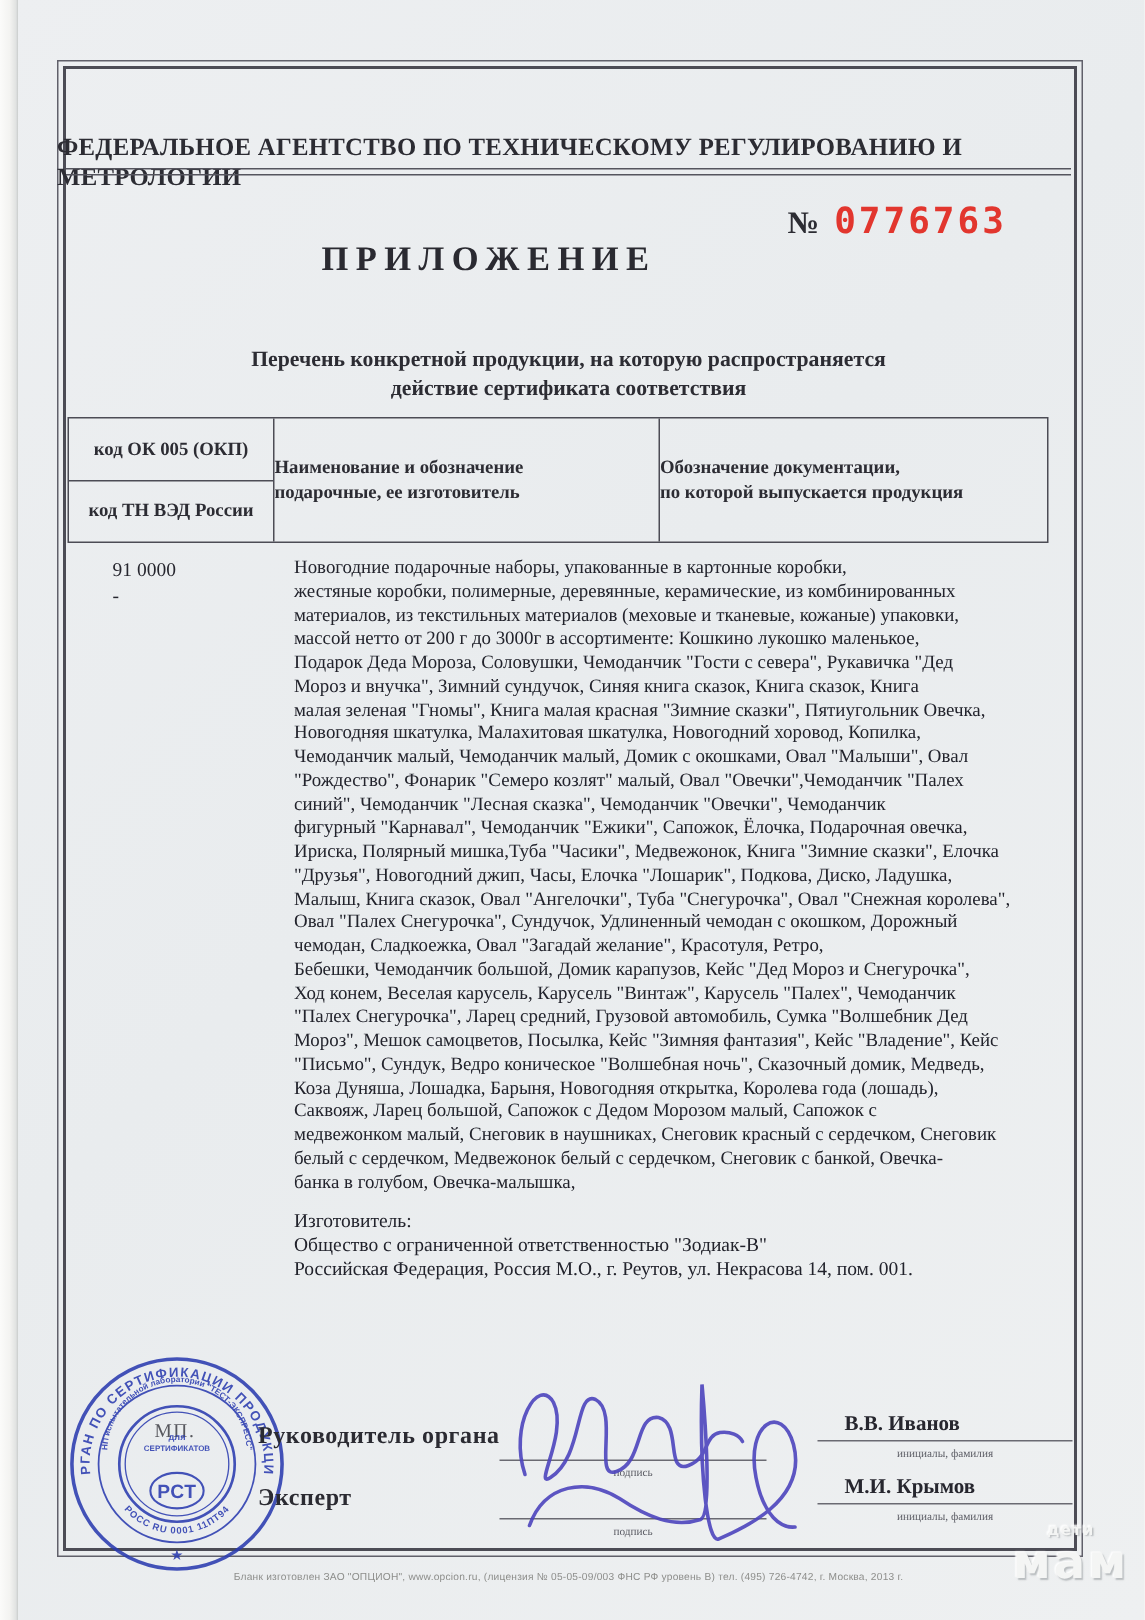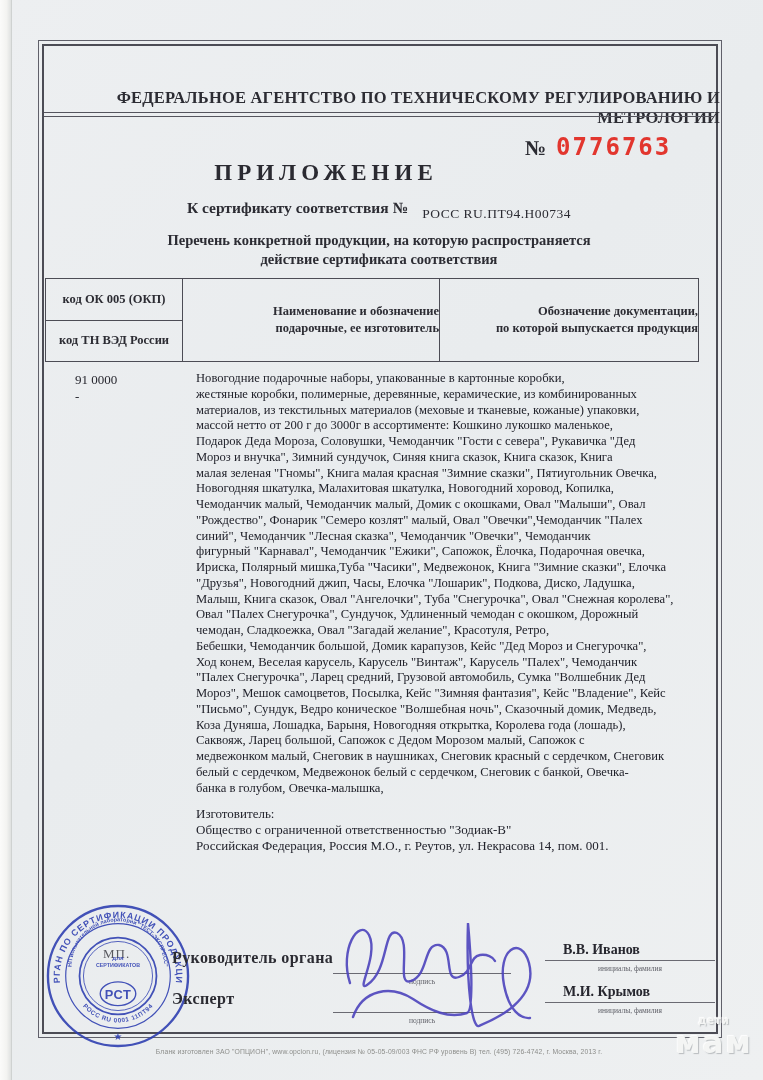--- a/index.html
+++ b/index.html
@@ -23,21 +23,21 @@
   }
   .frame-inner{
     position:absolute;left:3px;top:3px;right:3px;bottom:3px;
     border:2px solid #4c4c55;
   }
   .sys-title{
     position:absolute;left:38px;top:58px;width:682px;text-align:center;
     font-size:24px;font-weight:bold;letter-spacing:3px;color:#2c2c33;
   }
   .agency{
-    position:absolute;left:38px;top:88px;width:682px;text-align:right;
+    position:absolute;left:38px;top:88px;width:682px;text-align:left;
     font-size:16.5px;font-weight:bold;letter-spacing:0.2px;color:#2c2c33;
   }
   .header-rule{
     position:absolute;left:44px;top:112px;width:670px;height:3px;
     border-top:1px solid #55555e;border-bottom:1.5px solid #55555e;
   }
   .doc-number{
     position:absolute;left:525px;top:133px;white-space:nowrap;
   }
   .doc-number .no{font-size:21px;color:#2c2c33;font-weight:bold;margin-right:10px;}
@@ -62,21 +62,21 @@
     position:absolute;left:45px;top:278px;width:652px;height:82px;
     border:1.5px solid #4c4c55;display:flex;
   }
   .ptable .c1{width:136px;border-right:1.5px solid #4c4c55;display:flex;flex-direction:column;}
   .ptable .c1 .cell{flex:1;display:flex;align-items:center;justify-content:center;
     font-size:12.5px;font-weight:bold;color:#2c2c33;}
   .ptable .c1 .cell:first-child{border-bottom:1px solid #4c4c55;}
   .ptable .c2{width:256px;border-right:1.5px solid #4c4c55;}
   .ptable .c3{flex:1;}
   .ptable .hdr{
-    height:100%;display:flex;flex-direction:column;align-items:flex-end;justify-content:center;
+    height:100%;display:flex;flex-direction:column;align-items:flex-start;justify-content:center;
     font-size:12.5px;font-weight:bold;color:#2c2c33;line-height:17px;text-align:center;
   }
   .code-block{position:absolute;left:75px;top:371px;font-size:13px;color:#26262e;line-height:17px;}
   .desc{
     position:absolute;left:196px;top:371px;width:524px;
     font-size:12.6px;line-height:15.75px;color:#22232c;
     white-space:pre-line;
   }
   .maker{
     position:absolute;left:196px;top:806px;width:524px;
@@ -116,24 +116,20 @@
 
   <div class="agency">ФЕДЕРАЛЬНОЕ АГЕНТСТВО ПО ТЕХНИЧЕСКОМУ РЕГУЛИРОВАНИЮ И МЕТРОЛОГИИ</div>
   <div class="header-rule"></div>
 
   <div class="doc-number">
     <span class="no">№</span><span class="digits">0776763</span>
   </div>
 
   <div class="app-title">ПРИЛОЖЕНИЕ</div>
 
-  <div class="cert-line">
-    <span class="lbl">К сертификату соответствия №</span>
-    <span class="val">РОСС RU.ПТ94.Н00734</span>
-  </div>
 
   <div class="subtitle">
     <div>Перечень конкретной продукции,  на которую распространяется</div>
     <div>действие сертификата соответствия</div>
   </div>
 
   <div class="ptable">
     <div class="c1">
       <div class="cell">код ОК 005 (ОКП)</div>
       <div class="cell">код ТН ВЭД России</div>

